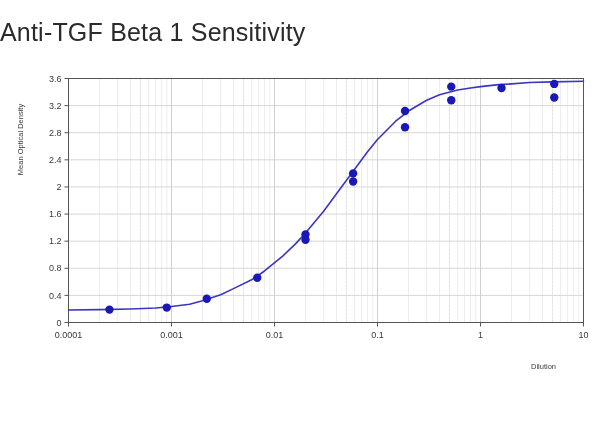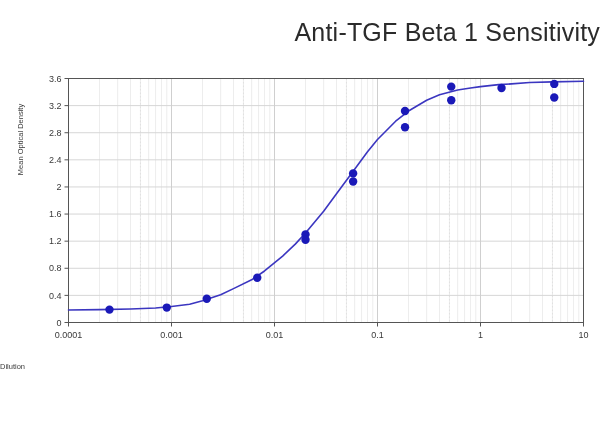--- a/index.html
+++ b/index.html
@@ -6,40 +6,40 @@
   body{
     width:600px;height:447px;
     background:#ffffff;
     font-family:"Liberation Sans", sans-serif;
     overflow:hidden;
     position:relative;
   }
   #chart-root{position:absolute;left:0;top:0;width:600px;height:447px;}
   #chart-title{
     position:absolute;left:0;top:18px;width:600px;
-    text-align:right;
+    text-align:left;
     font-size:25px;
     color:#2b2b2b;
     font-weight:400;
     letter-spacing:0.2px;
   }
   #ylabel{
     position:absolute;
     left:-50px;top:135px;
     width:140px;
     text-align:center;
     font-size:7.5px;
     color:#3a3a3a;
     transform:rotate(-90deg);
     transform-origin:center center;
   }
   #xlabel{
     position:absolute;
-    left:0;top:362px;width:600px;
-    text-align:left;
+    left:0;top:362px;width:556px;
+    text-align:right;
     font-size:7.5px;
     color:#3a3a3a;
   }
   #plot-svg{position:absolute;left:0;top:0;}
   .ytick-label{
     font-size:9px;fill:#3a3a3a;
     font-family:"Liberation Sans", sans-serif;
     text-anchor:end;
   }
   .xtick-label{

